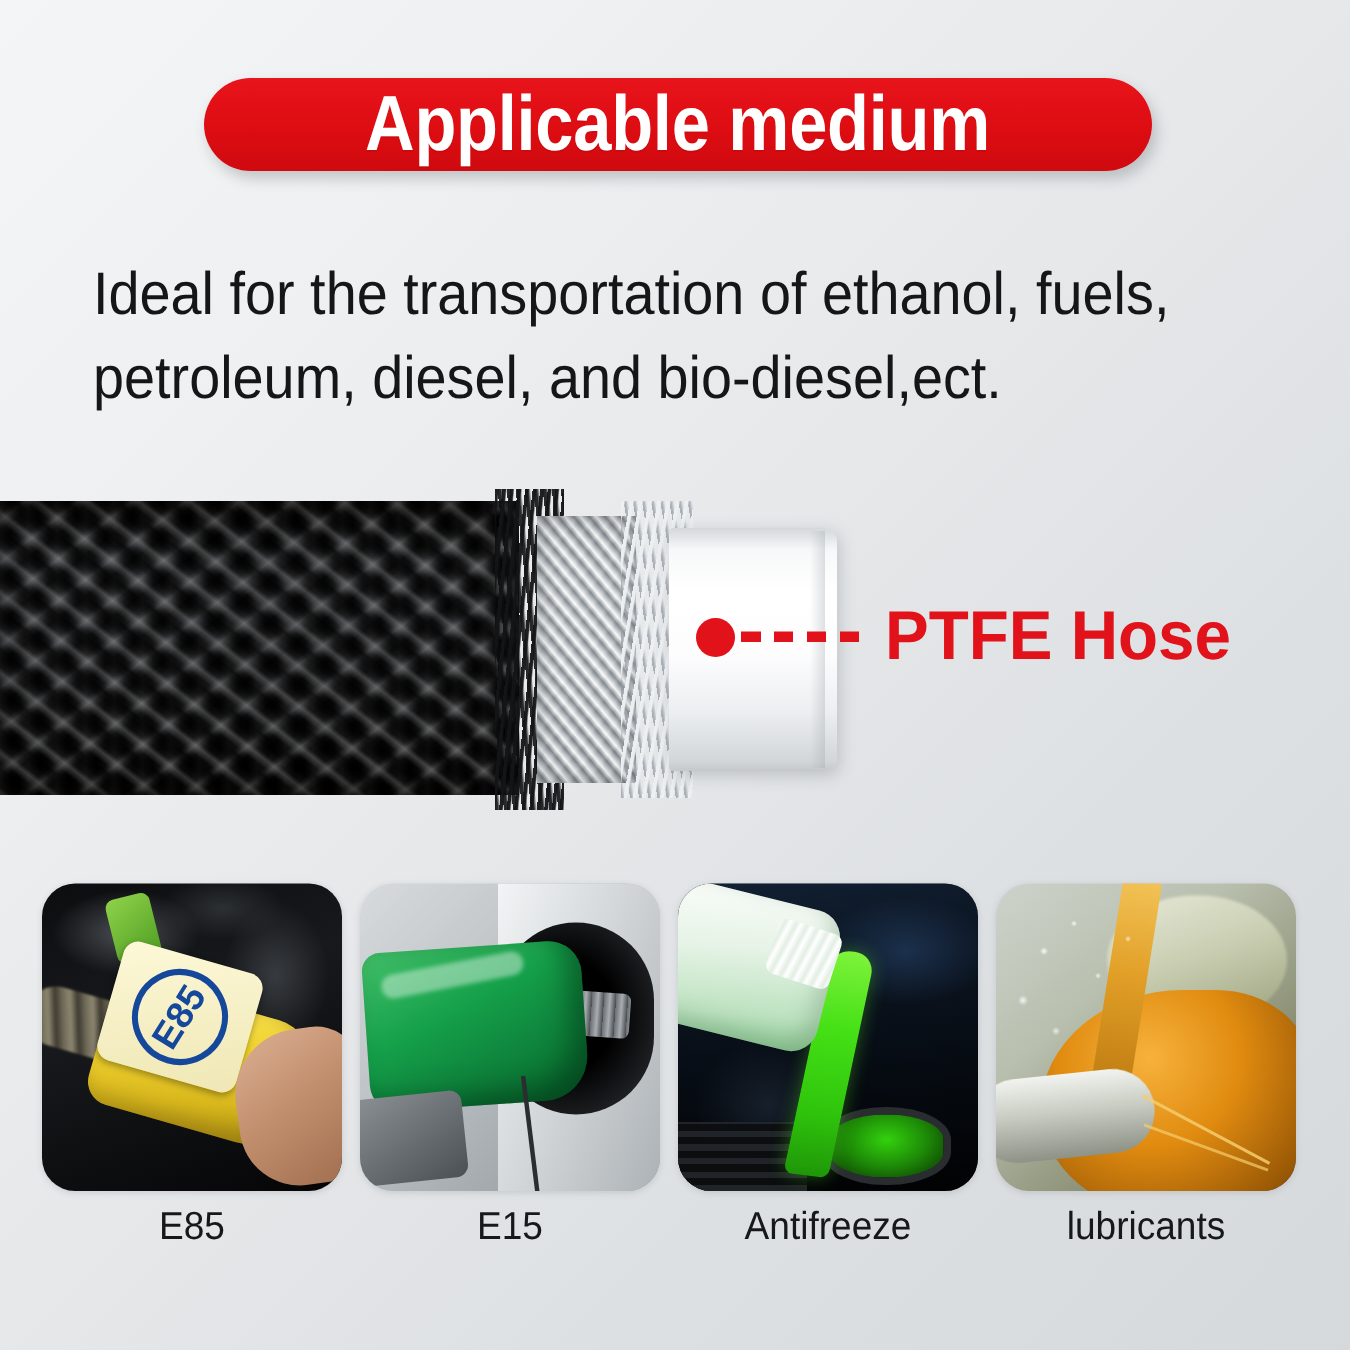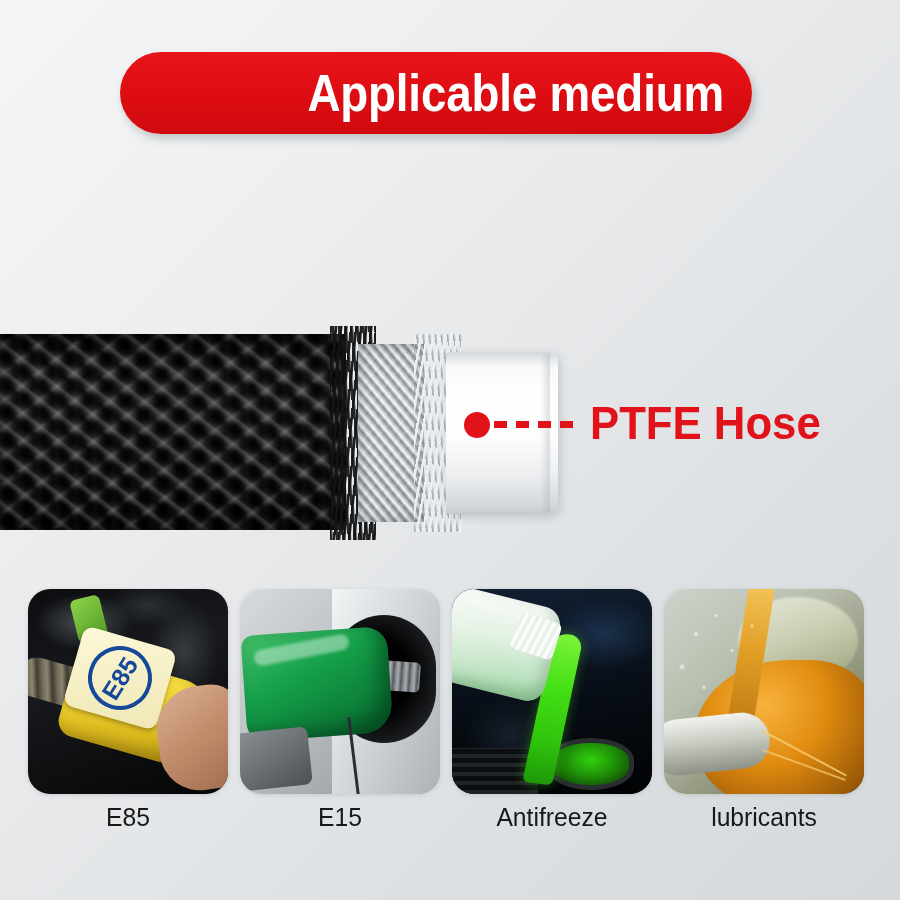--- a/index.html
+++ b/index.html
@@ -19,26 +19,26 @@
         #f4f5f6 0%,
         #eef0f1 22%,
         #e6e8ea 48%,
         #dde0e2 72%,
         #d6d9dc 100%);
   }
 
   
   .title-banner {
     position:absolute;
-    left:120px; top:52px;
-    width:632px; height:82px;
+    left:136px; top:52px;
+    width:632px; height:62px;
     background:linear-gradient(180deg,#e8141b 0%,#dd0d12 55%,#cf0a0f 100%);
     border-radius:41px;
     box-shadow:3px 5px 9px rgba(90,95,100,0.30);
-    display:flex; align-items:center; justify-content:flex-end;
+    display:flex; align-items:center; justify-content:center;
   }
   .title-text {
     color:#ffffff;
     font-size:52px;
     font-weight:bold;
     letter-spacing:-0.2px;
     transform:scaleX(0.88);
     transform-origin:center;
     white-space:nowrap;
     text-shadow:0 1px 0 rgba(0,0,0,0.06);
@@ -470,20 +470,24 @@
 </style>
 </head>
 <body>
 
 <div id="page">
 
   <div class="title-banner">
     <span class="title-text">Applicable medium</span>
   </div>
 
+  <div class="body-copy">
+    <div class="body-line">Ideal for the transportation of ethanol, fuels,</div>
+    <div class="body-line">petroleum, diesel, and bio-diesel,ect.</div>
+  </div>
 
   <div class="hose-stage">
     <div class="braid-black"></div>
     <div class="fray-black"></div>
     <div class="braid-steel"></div>
     <div class="fray-steel"></div>
     <div class="ptfe-tube"></div>
   </div>
 
   <div class="callout-dot"></div>

